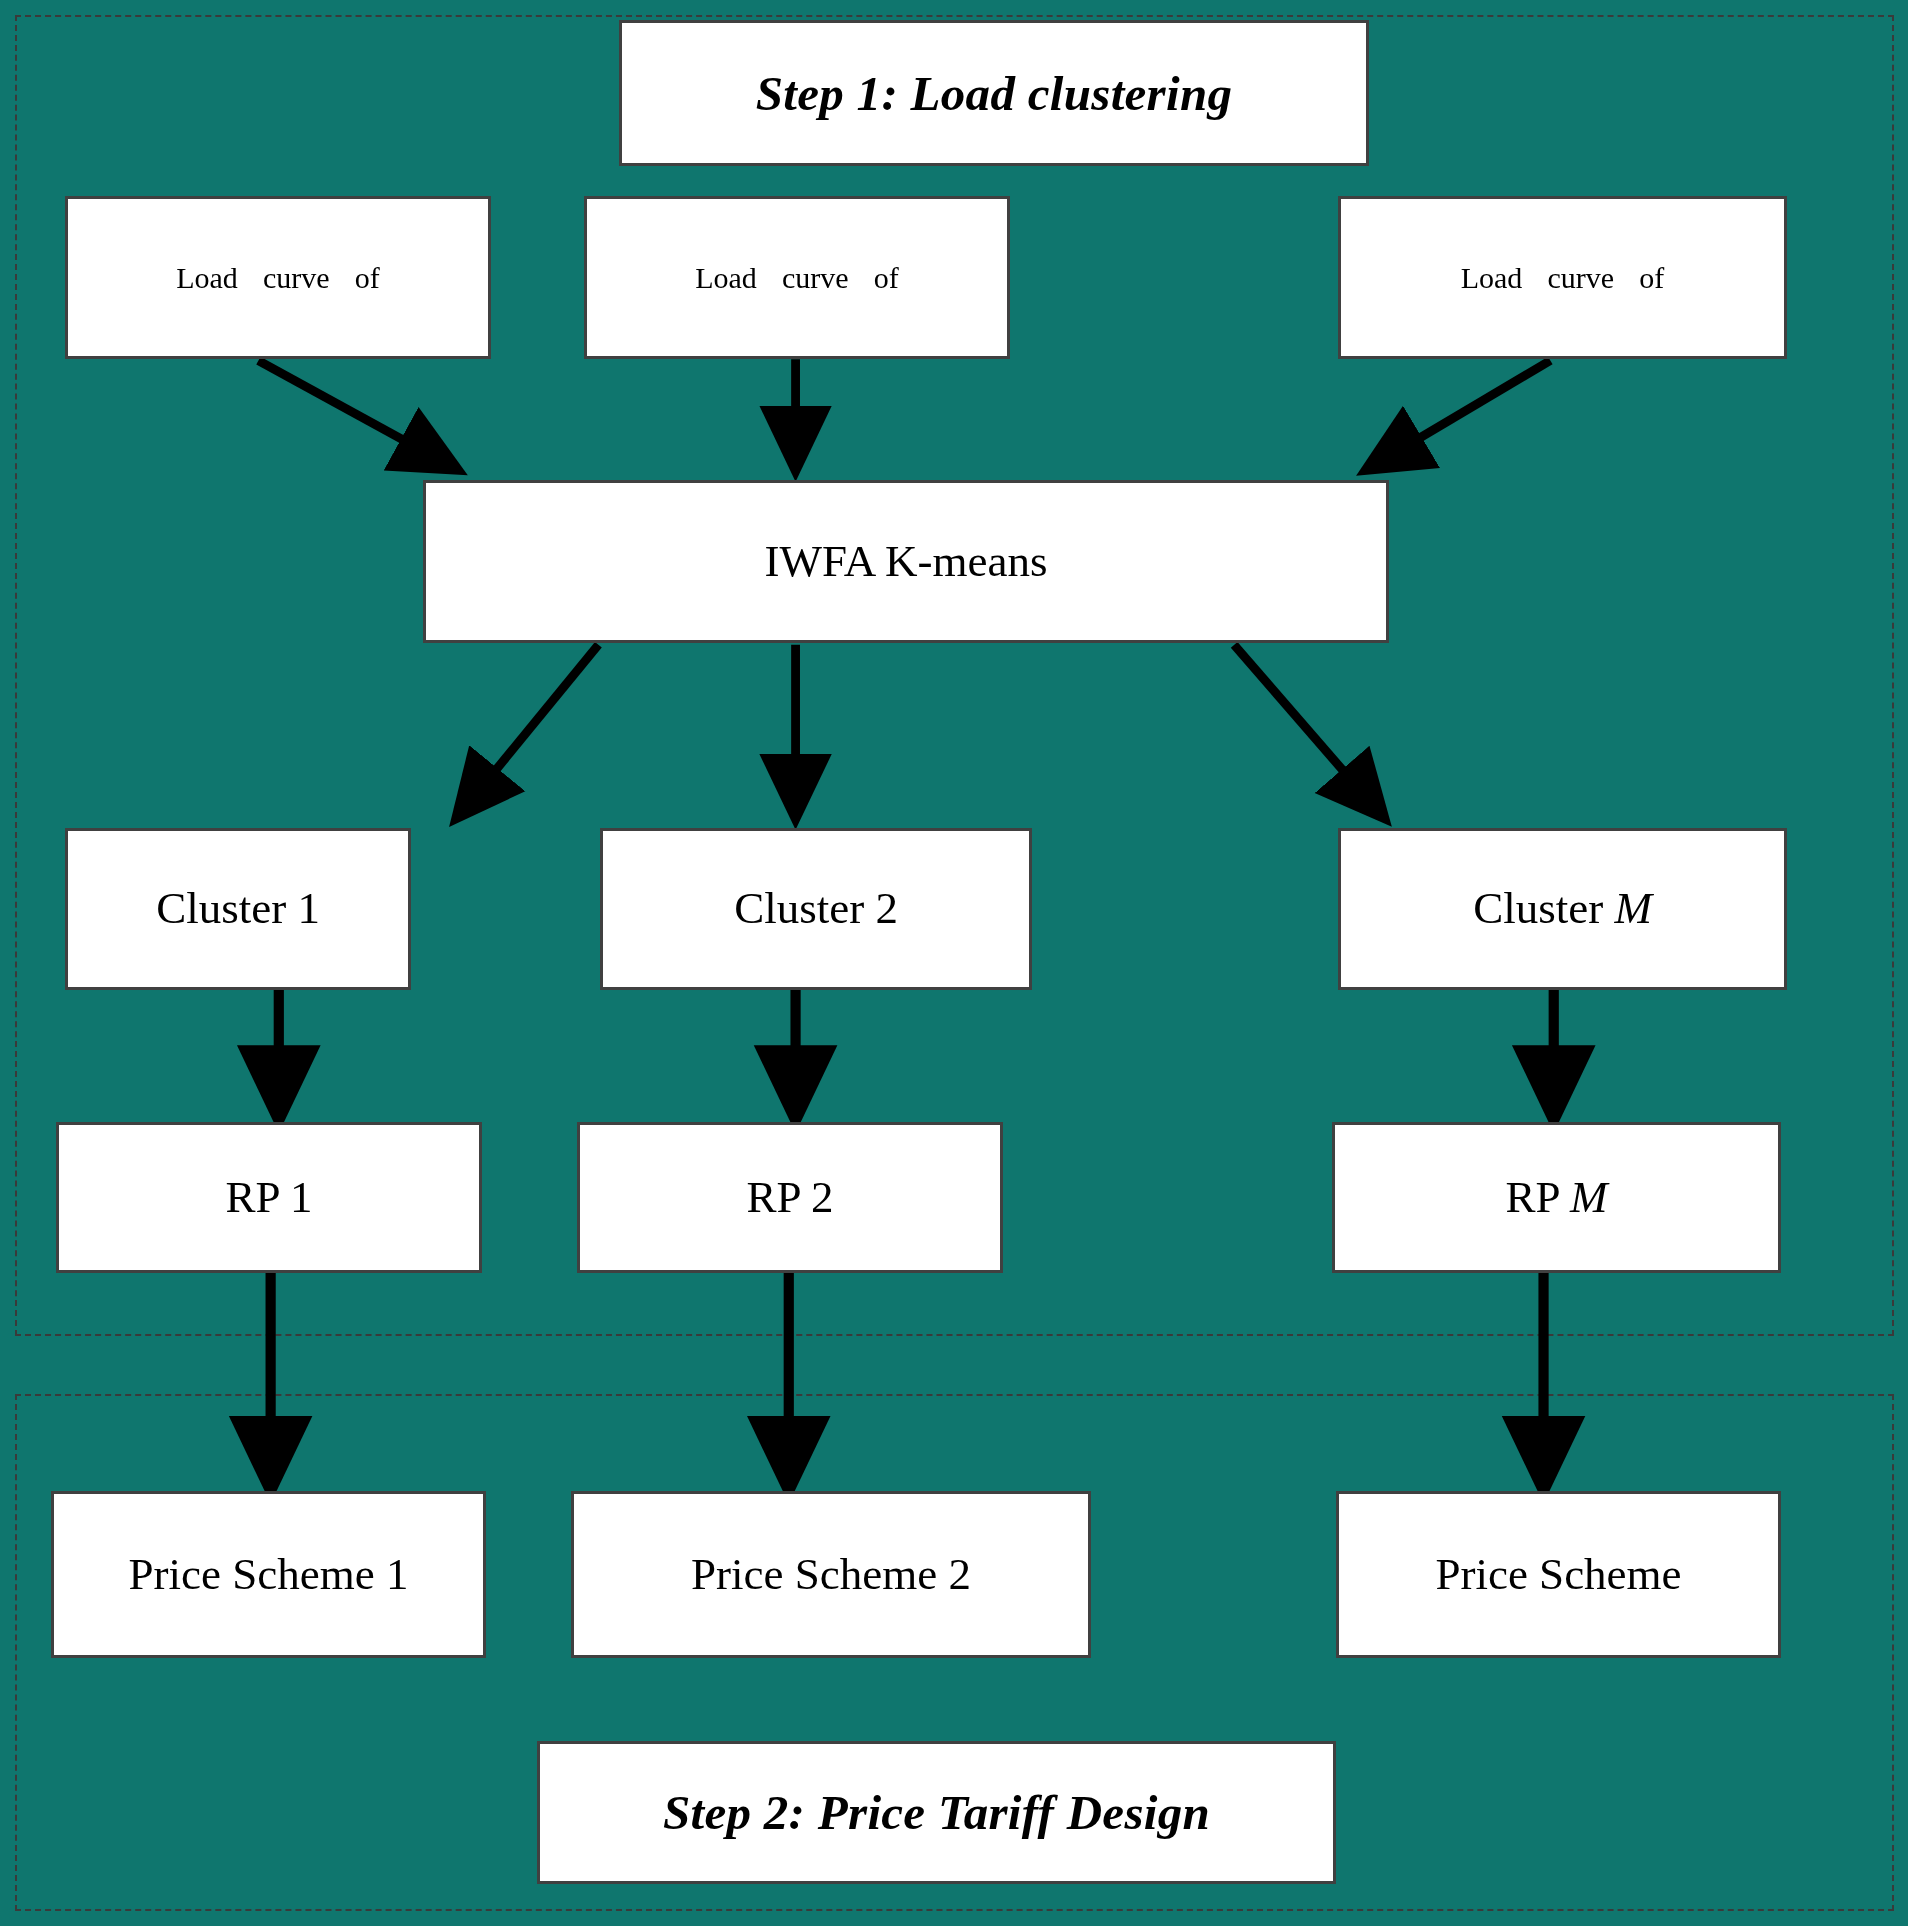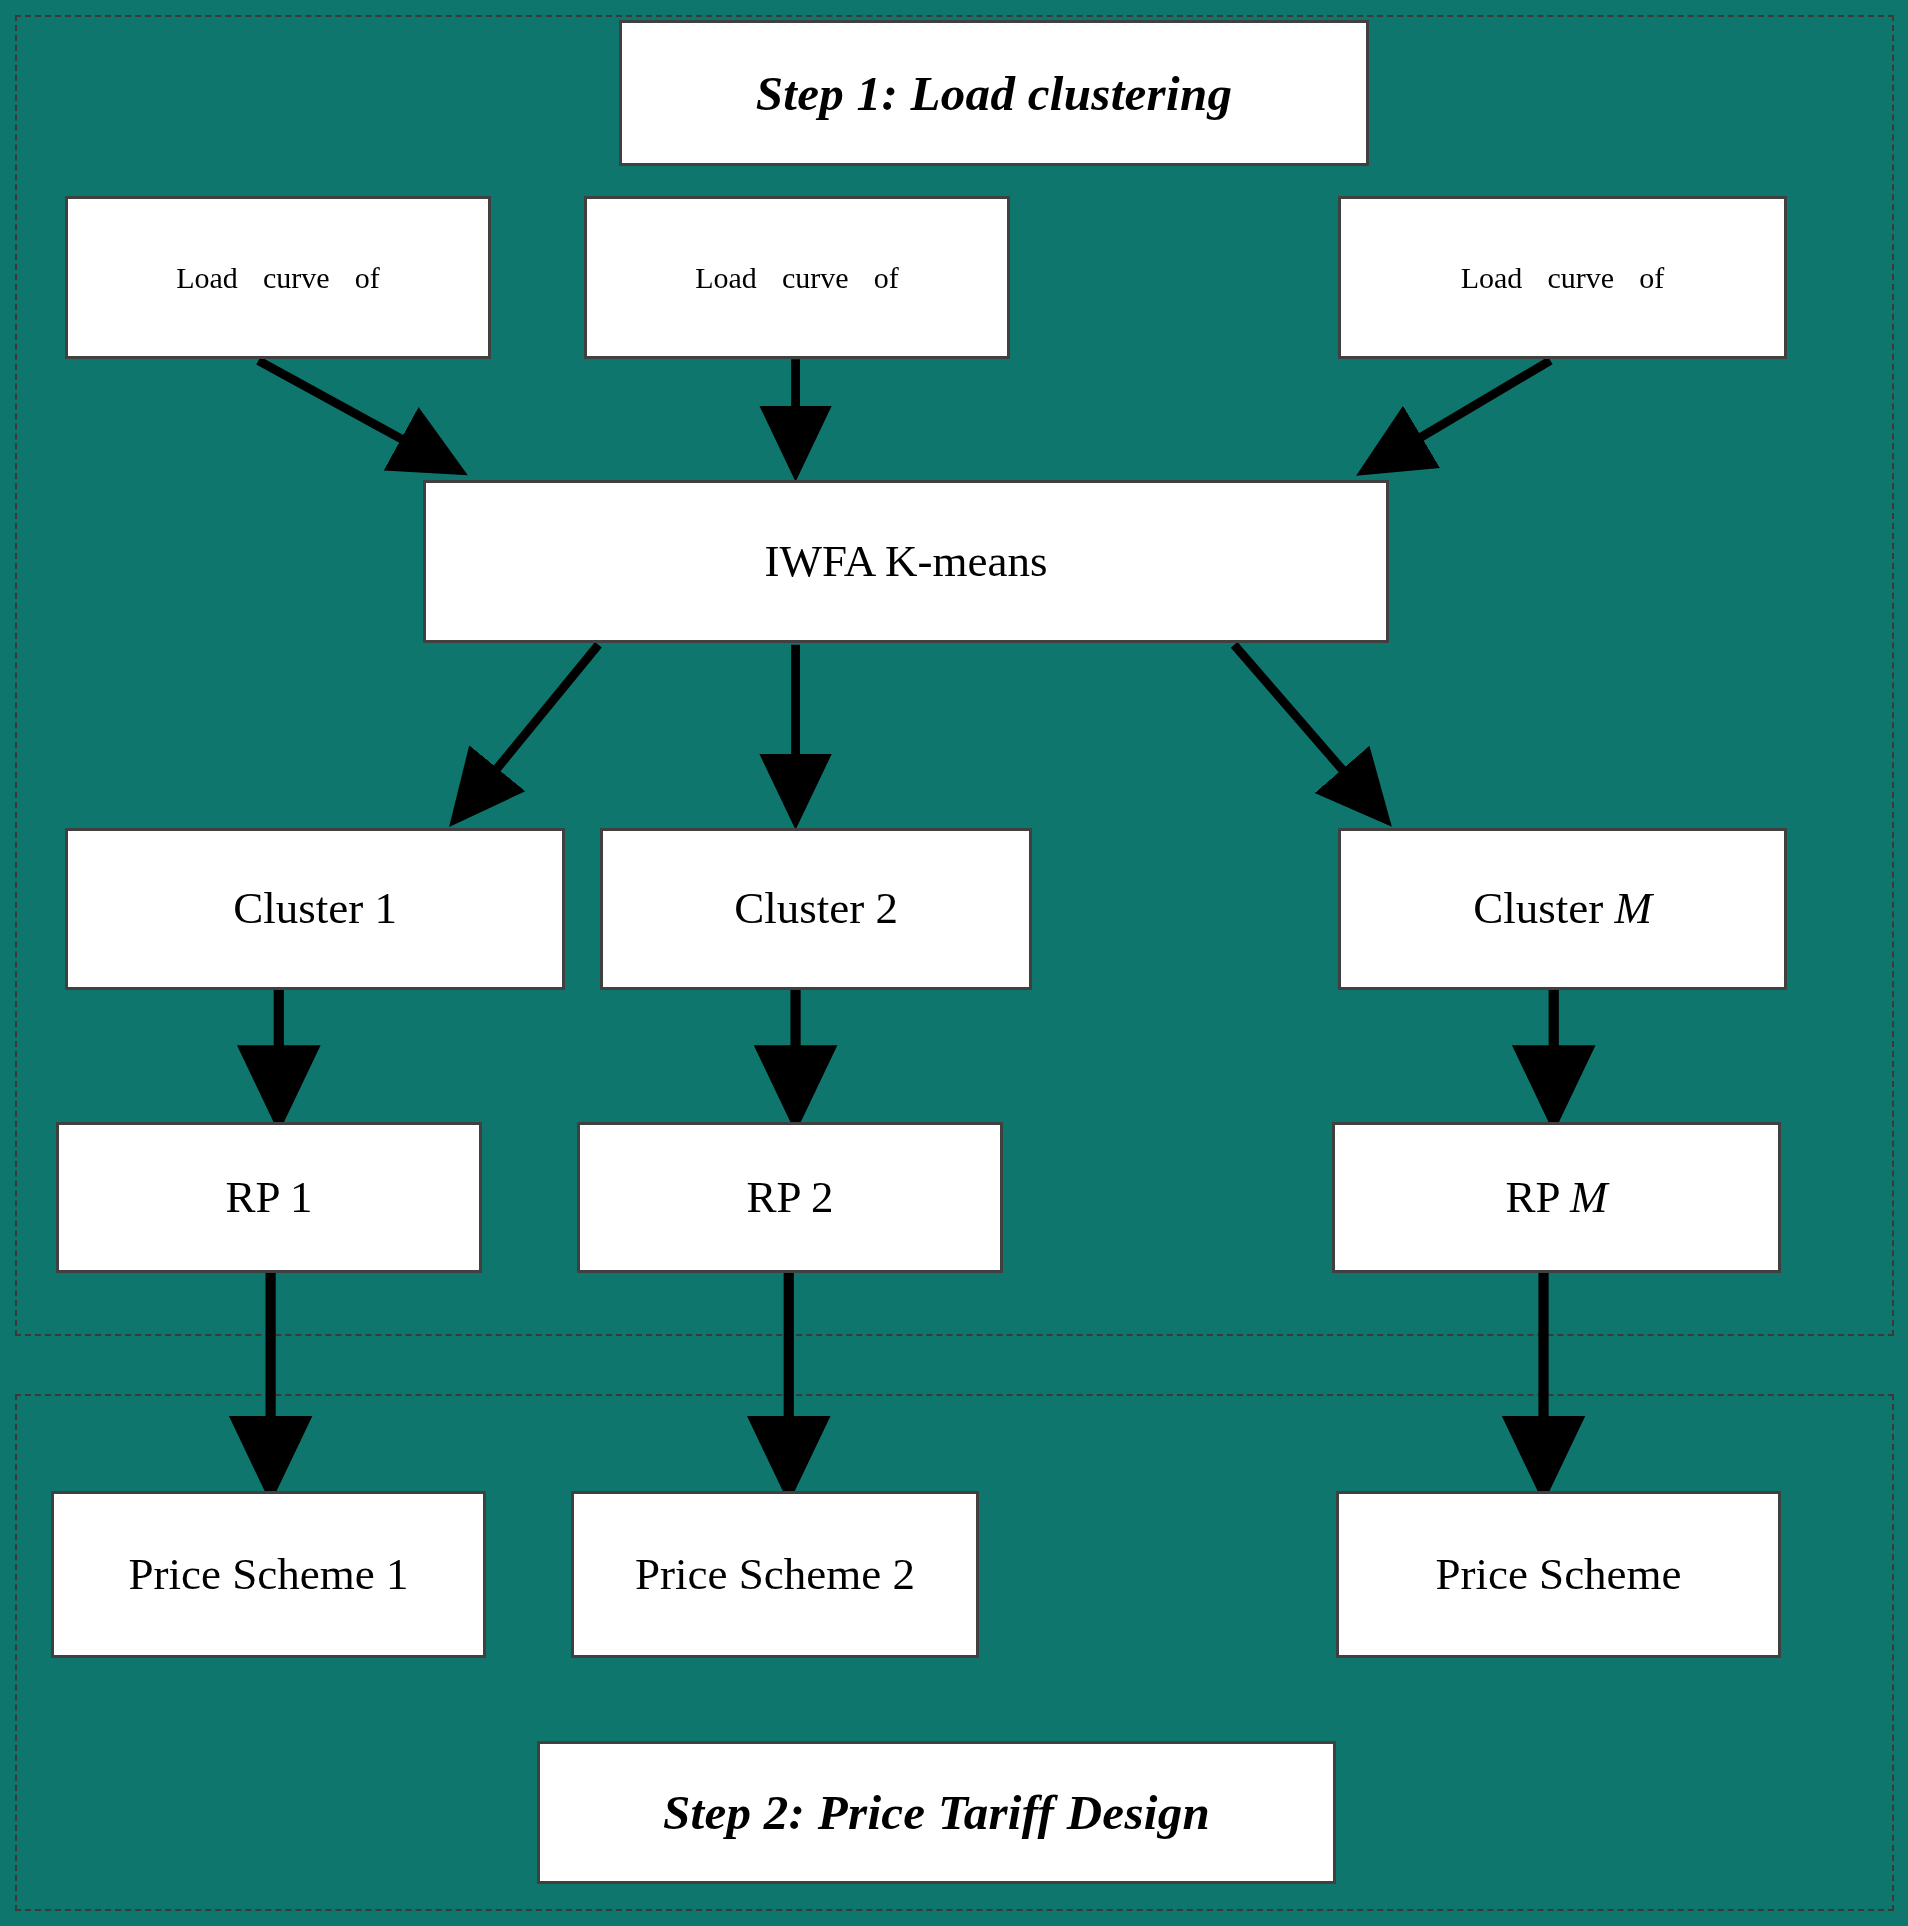--- a/index.html
+++ b/index.html
@@ -150,21 +150,21 @@
   </div>
 
   <div class="node loadcurve" style="left:1338px; top:196px; width:449px; height:163px;">
     <span class="label">Load  curve  of</span>
   </div>
 
   <div class="node iwfa" style="left:423px; top:480px; width:966px; height:163px;">
     <span class="label">IWFA K-means</span>
   </div>
 
-  <div class="node cluster" style="left:65px; top:828px; width:500px; height:162px;">
+  <div class="node cluster" style="left:65px; top:828px; width:346px; height:162px;">
     <span class="label">
       <span>Cluster </span><span>1</span>
     </span>
   </div>
 
   <div class="node cluster" style="left:584px; top:828px; width:432px; height:162px;margin-left:16px;">
     <span class="label">
       <span>Cluster </span><span>2</span>
     </span>
   </div>
@@ -190,21 +190,21 @@
   <div class="node rp" style="left:1332px; top:1122px; width:449px; height:151px;">
     <span class="label">
       <span>RP </span><i>M</i>
     </span>
   </div>
 
   <div class="node scheme" style="left:51px; top:1491px; width:435px; height:167px;">
     <span class="label">Price Scheme 1</span>
   </div>
 
-  <div class="node scheme" style="left:571px; top:1491px; width:408px; height:167px;">
+  <div class="node scheme" style="left:571px; top:1491px; width:520px; height:167px;">
     <span class="label">Price Scheme 2</span>
   </div>
 
   <div class="node scheme" style="left:1328px; top:1491px; width:445px; height:167px;margin-left:8px;">
     <span class="label">Price Scheme</span>
   </div>
 
   <div class="node title-box" style="left:537px; top:1741px; width:799px; height:143px;">
     <span class="label">Step 2: Price Tariff Design</span>
   </div>

